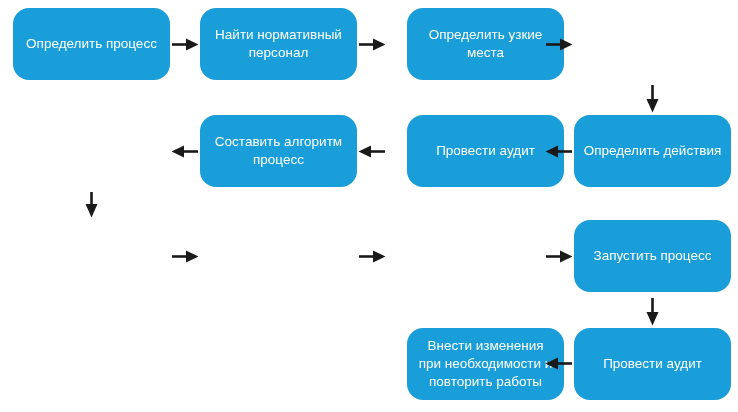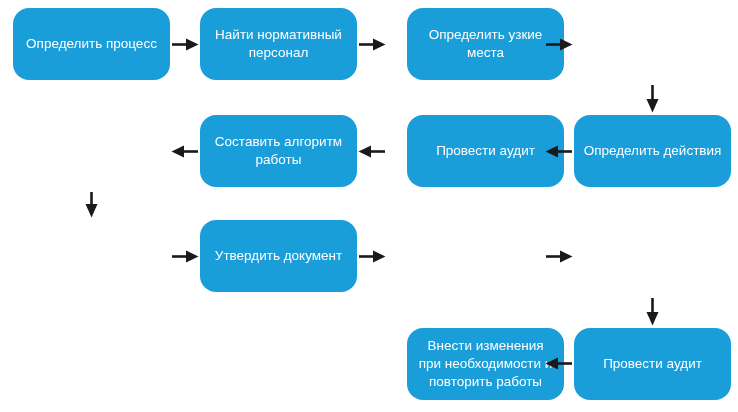--- a/index.html
+++ b/index.html
@@ -46,25 +46,25 @@
     <span>Определить узкие места</span>
   </div>
 
   <div class="node c3 r1">
     <span>Определить действия</span>
   </div>
   <div class="node c2 r1">
     <span>Провести аудит</span>
   </div>
   <div class="node c1 r1">
-    <span>Составить алгоритм работы</span>
+    <span>Составить алгоритм процесс</span>
   </div>
 
-  <div class="node c1 r2">
-    <span>Утвердить документ</span>
+  <div class="node c3 r2">
+    <span>Запустить процесс</span>
   </div>
 
   <div class="node c3 r3">
     <span>Провести аудит</span>
   </div>
   <div class="node c2 r3">
     <span>Внести изменения при необходимости и повторить работы</span>
   </div>
 
   <svg class="arrow" style="left:171px;top:38px" width="28" height="13" viewBox="0 0 28 13">

